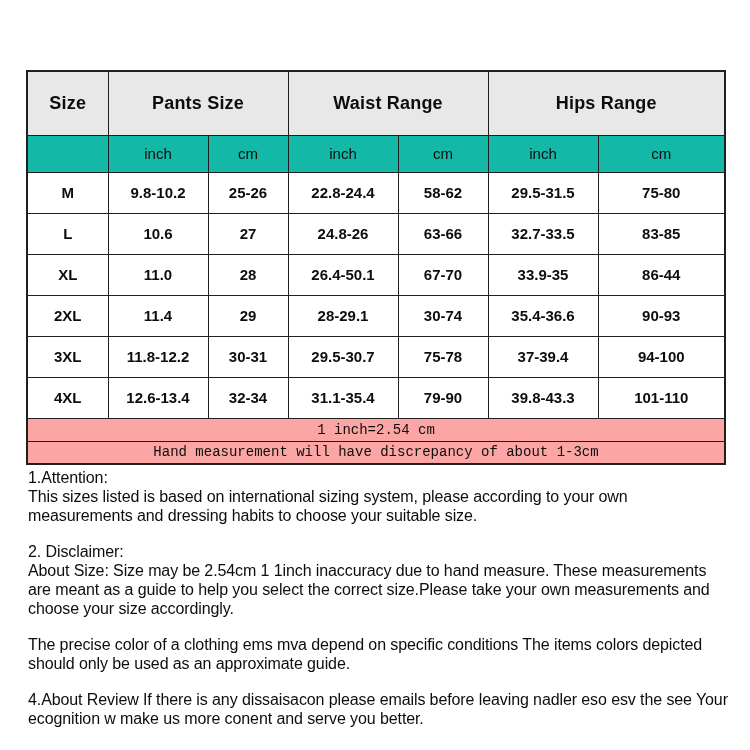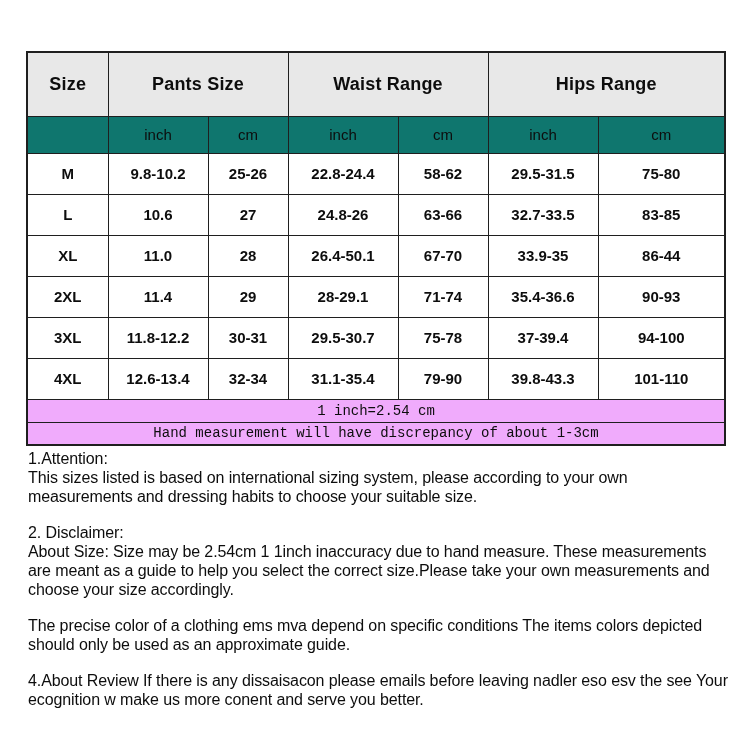--- a/index.html
+++ b/index.html
@@ -3,21 +3,21 @@
 <meta charset="utf-8">
 <style>
   * { margin: 0; padding: 0; box-sizing: border-box; }
   html, body {
     width: 750px; height: 750px;
     background: #ffffff;
     font-family: "Liberation Sans", sans-serif;
     color: #0d0d0d;
     overflow: hidden;
   }
-  .sheet { padding-top: 51px; }
+  .sheet { padding-top: 70px; }
 
   
   table.size-chart {
     border-collapse: collapse;
     table-layout: fixed;
     width: 698px;
     margin-left: 26px;
     border: 2px solid #1f1f1f;
   }
   table.size-chart td, table.size-chart th {
@@ -29,33 +29,33 @@
   }
   tr.main-header th {
     height: 64px;
     background: #e8e8e8;
     font-size: 18px;
     font-weight: bold;
     letter-spacing: 0.2px;
   }
   tr.unit-row td {
     height: 37px;
-    background: #0f766e;
+    background: #14b8a6;
     font-size: 15px;
     font-weight: normal;
   }
   tr.data-row td {
     height: 41px;
     background: #ffffff;
     font-size: 15px;
     font-weight: bold;
   }
   tr.footnote-row td {
     height: 23px;
-    background: #f0abfc;
+    background: #fca5a5;
     font-family: "Liberation Mono", monospace;
     font-size: 14px;
     font-weight: normal;
   }
 
   
   .notes {
     width: 700px;
     margin: 3px 0 0 28px;
     font-size: 16px;
@@ -123,21 +123,21 @@
         <td>26.4-50.1</td>
         <td>67-70</td>
         <td>33.9-35</td>
         <td>86-44</td>
       </tr>
       <tr class="data-row">
         <td>2XL</td>
         <td>11.4</td>
         <td>29</td>
         <td>28-29.1</td>
-        <td>71-74</td>
+        <td>30-74</td>
         <td>35.4-36.6</td>
         <td>90-93</td>
       </tr>
       <tr class="data-row">
         <td>3XL</td>
         <td>11.8-12.2</td>
         <td>30-31</td>
         <td>29.5-30.7</td>
         <td>75-78</td>
         <td>37-39.4</td>

